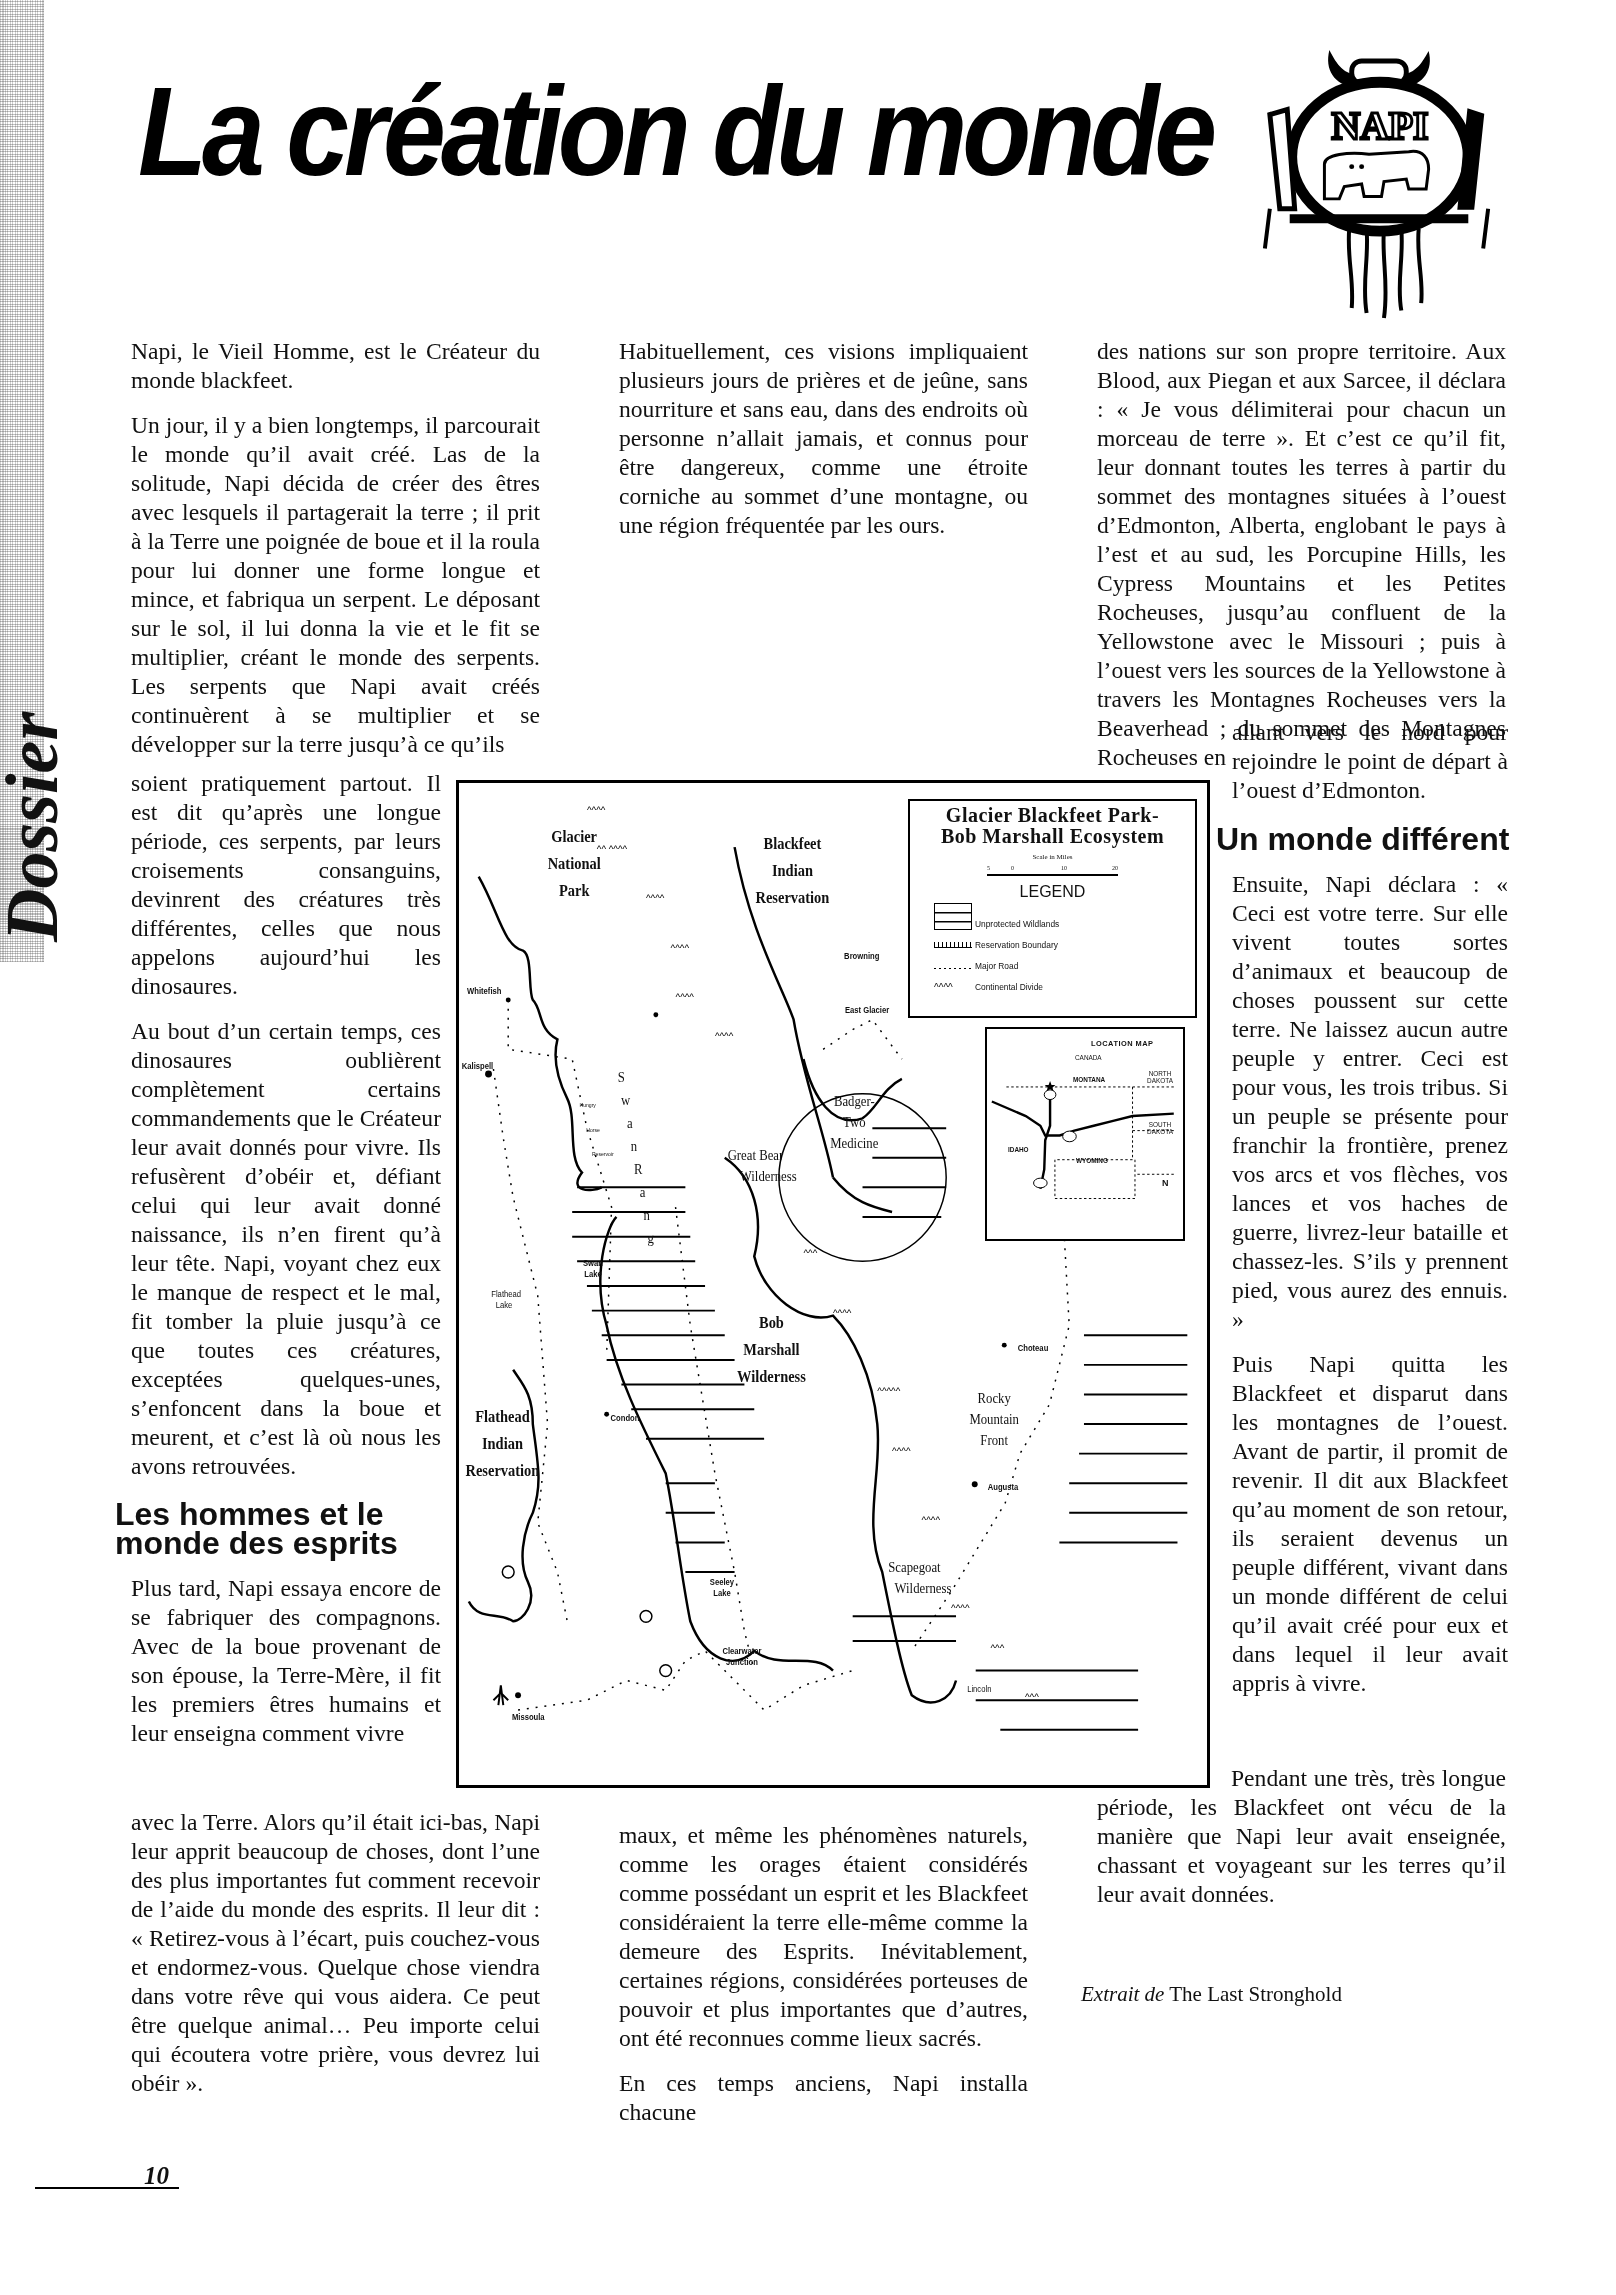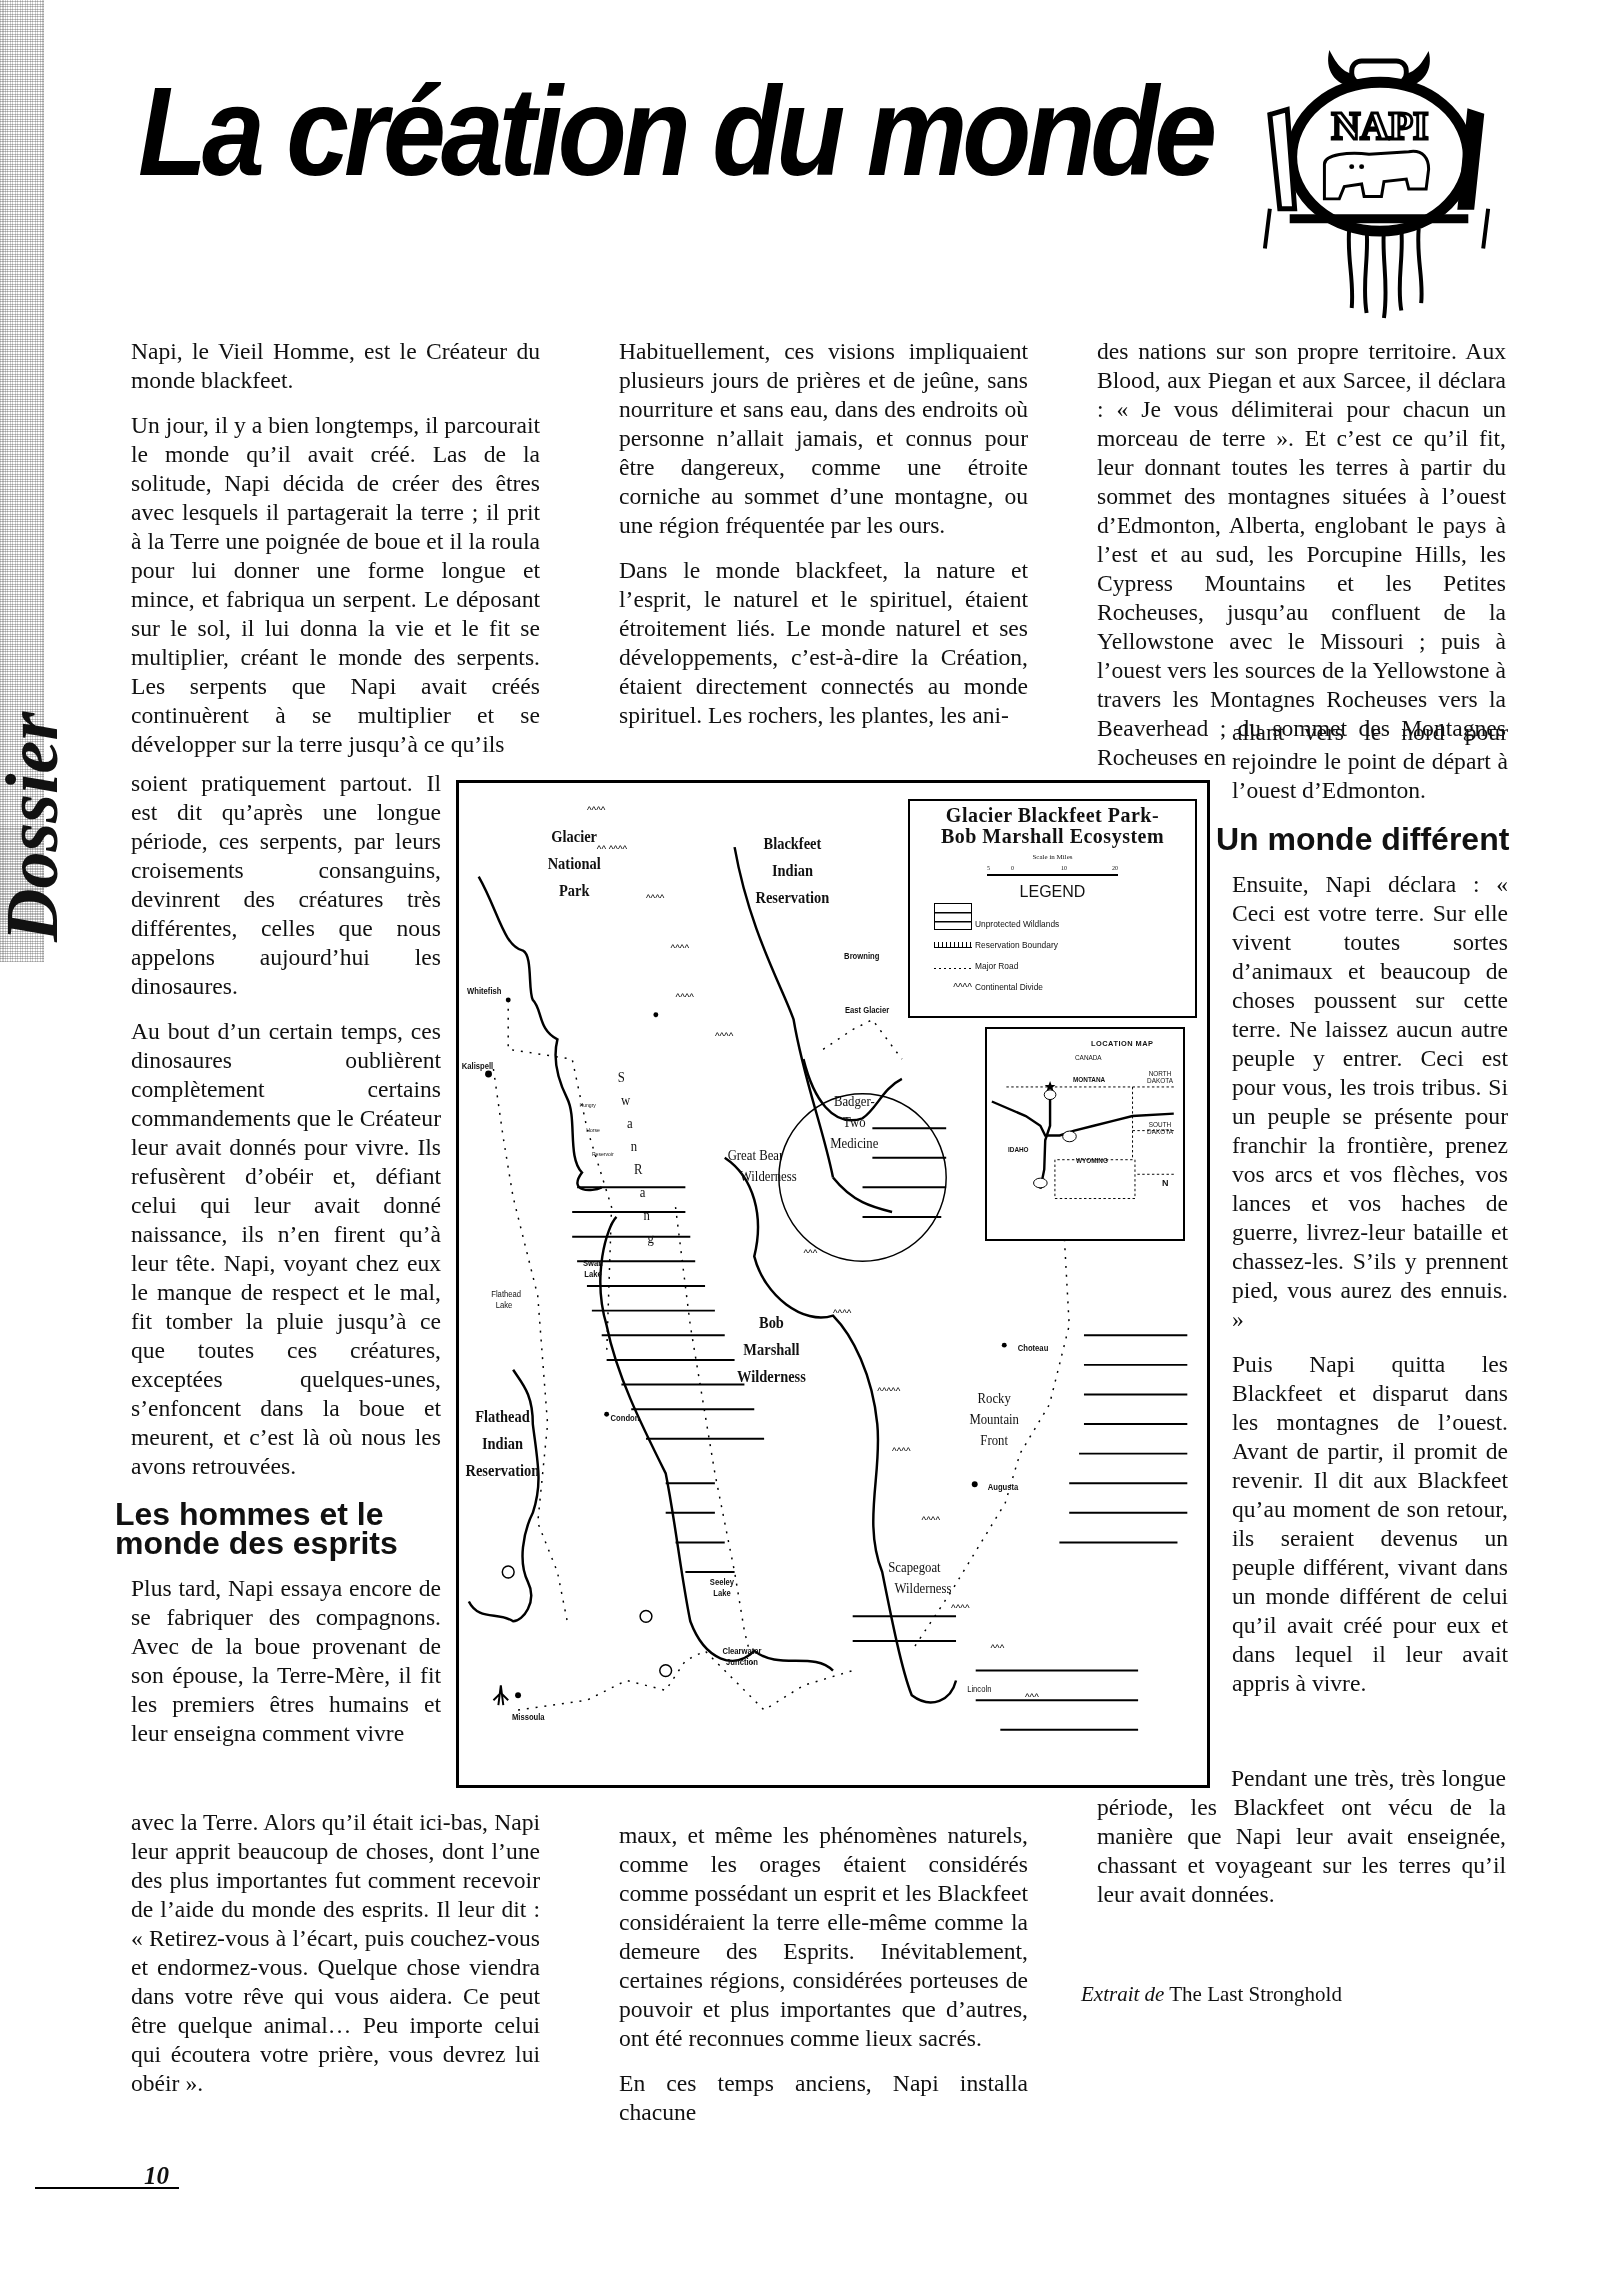--- a/index.html
+++ b/index.html
@@ -41,21 +41,21 @@
   .maplabel.small { font-family:"Liberation Sans",sans-serif; font-size:9px; line-height:11px; font-weight:bold; }
   .maplabel.med { font-size:15px; line-height:21px; font-weight:normal; font-family:"Liberation Serif",serif; }
 
   .legend-box { position:absolute; left:449px; top:16px; width:289px; height:219px; border:2.5px solid #000; box-sizing:border-box; background:#fff; }
   .legend-title { font-family:"Liberation Serif",serif; font-weight:bold; font-size:20px; line-height:21px; text-align:center; margin-top:4px; letter-spacing:0.5px; }
   .legend-scale-label { font-size:7px; text-align:center; margin-top:6px; }
   .legend-scale { position:relative; margin:4px auto 0; width:131px; height:11px; }
   .legend-scale .bar { position:absolute; left:0; bottom:0; width:100%; height:2px; background:#000; }
   .legend-scale span { position:absolute; top:0; font-size:6px; }
   .legend-heading { text-align:center; font-family:"Liberation Sans",sans-serif; font-size:16px; margin-top:7px; }
-  .legend-item { position:relative; height:21px; font-family:"Liberation Sans",sans-serif; font-size:8.4px;text-align:right; }
+  .legend-item { position:relative; height:21px; font-family:"Liberation Sans",sans-serif; font-size:8.4px; }
   .legend-item .sym { position:absolute; left:24px; width:38px; }
   .legend-item .lbl { position:absolute; left:65px; bottom:3px; }
 
   .locmap { position:absolute; left:526px; top:244px; width:200px; height:214px; border:2.5px solid #000; box-sizing:border-box; background:#fff; }
   .locmap .lt { position:absolute; font-family:"Liberation Sans",sans-serif; font-weight:bold; font-size:6.4px; white-space:nowrap; }
 </style>
 </head>
 <body>
 
 <div class="side-strip"></div>
@@ -90,21 +90,20 @@
   <p>Au bout d’un certain temps, ces dinosaures oublièrent complètement certains commandements que le Créateur leur avait donnés pour vivre. Ils refusèrent d’obéir et, défiant celui qui leur avait donné naissance, ils n’en firent qu’à leur tête. Napi, voyant chez eux le manque de respect et le mal, fit tomber la pluie jusqu’à ce que toutes ces créatures, exceptées quelques-unes, s’enfoncent dans la boue et meurent, et c’est là où nous les avons retrouvées.</p>
   <h2 class="heading" style="margin-top:19px">Les hommes et le monde des esprits</h2>
   <p>Plus tard, Napi essaya encore de se fabriquer des compagnons. Avec de la boue provenant de son épouse, la Terre-Mère, il fit les premiers êtres humains et leur enseigna comment vivre</p>
 </div>
 <div class="col col1c">
   <p>avec la Terre. Alors qu’il était ici-bas, Napi leur apprit beaucoup de choses, dont l’une des plus importantes fut comment recevoir de l’aide du monde des esprits. Il leur dit : « Retirez-vous à l’écart, puis couchez-vous et endormez-vous. Quelque chose viendra dans votre rêve qui vous aidera. Ce peut être quelque animal… Peu importe celui qui écoutera votre prière, vous devrez lui obéir ».</p>
 </div>
 
 <div class="col col2a">
   <p>Habituellement, ces visions impliquaient plusieurs jours de prières et de jeûne, sans nourriture et sans eau, dans des endroits où personne n’allait jamais, et connus pour être dangereux, comme une étroite corniche au sommet d’une montagne, ou une région fréquentée par les ours.</p>
-  <p>Dans le monde blackfeet, la nature et l’esprit, le naturel et le spirituel, étaient étroitement liés. Le monde naturel et ses développements, c’est-à-dire la Création, étaient directement connectés au monde spirituel. Les rochers, les plantes, les ani-</p>
 </div>
 <div class="col col2b">
   <p>maux, et même les phénomènes naturels, comme les orages étaient considérés comme possédant un esprit et les Blackfeet considéraient la terre elle-même comme la demeure des Esprits. Inévitablement, certaines régions, considérées porteuses de pouvoir et plus importantes que d’autres, ont été reconnues comme lieux sacrés.</p>
   <p>En ces temps anciens, Napi installa chacune</p>
 </div>
 
 <div class="col col3a">
   <p>des nations sur son propre territoire. Aux Blood, aux Piegan et aux Sarcee, il déclara : « Je vous délimiterai pour chacun un morceau de terre ». Et c’est ce qu’il fit, leur donnant toutes les terres à partir du sommet des montagnes situées à l’ouest d’Edmonton, Alberta, englobant le pays à l’est et au sud, les Porcupine Hills, les Cypress Mountains et les Petites Rocheuses, jusqu’au confluent de la Yellowstone avec le Missouri ; puis à l’ouest vers les sources de la Yellowstone à travers les Montagnes Rocheuses vers la Beaverhead ; du sommet des Montagnes Rocheuses en</p>
 </div>
 <div class="col col3b" style="top:702px">

